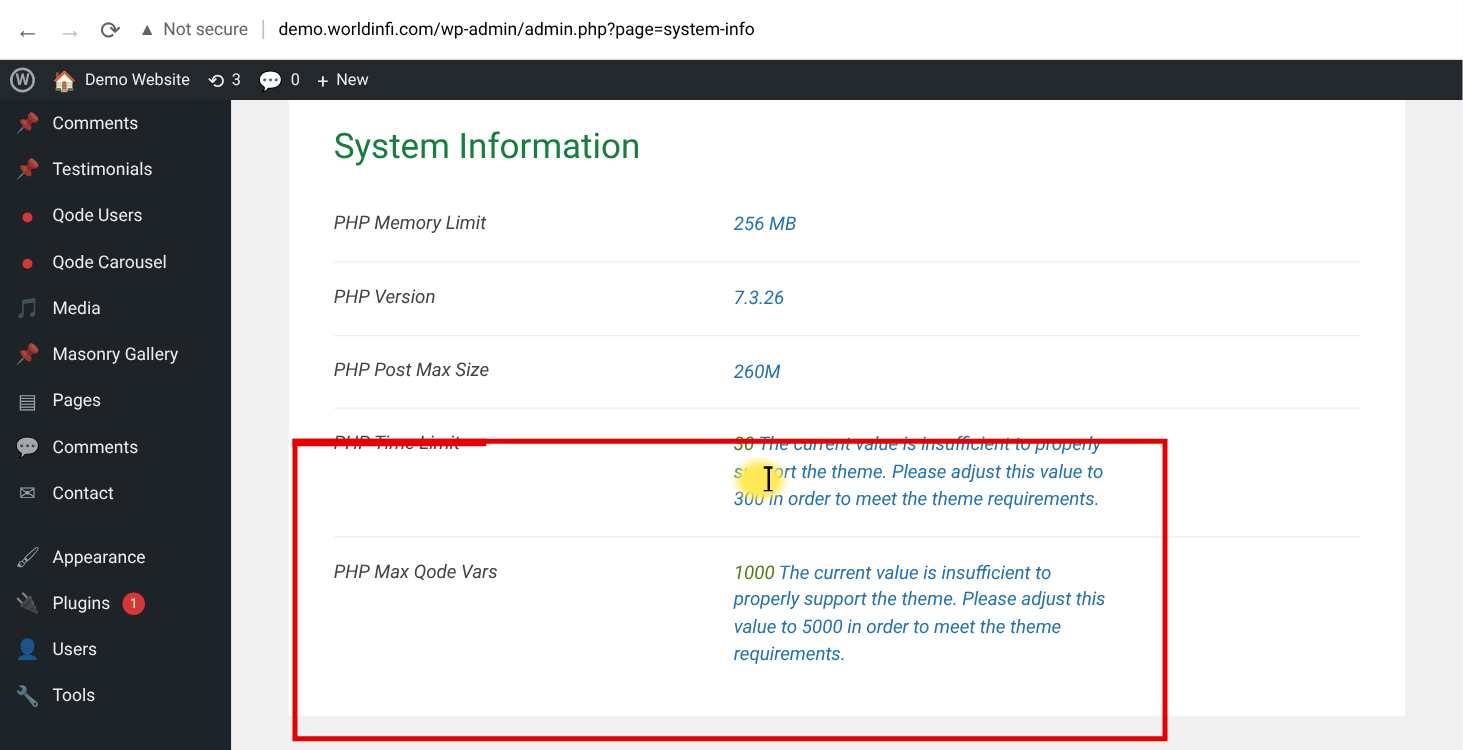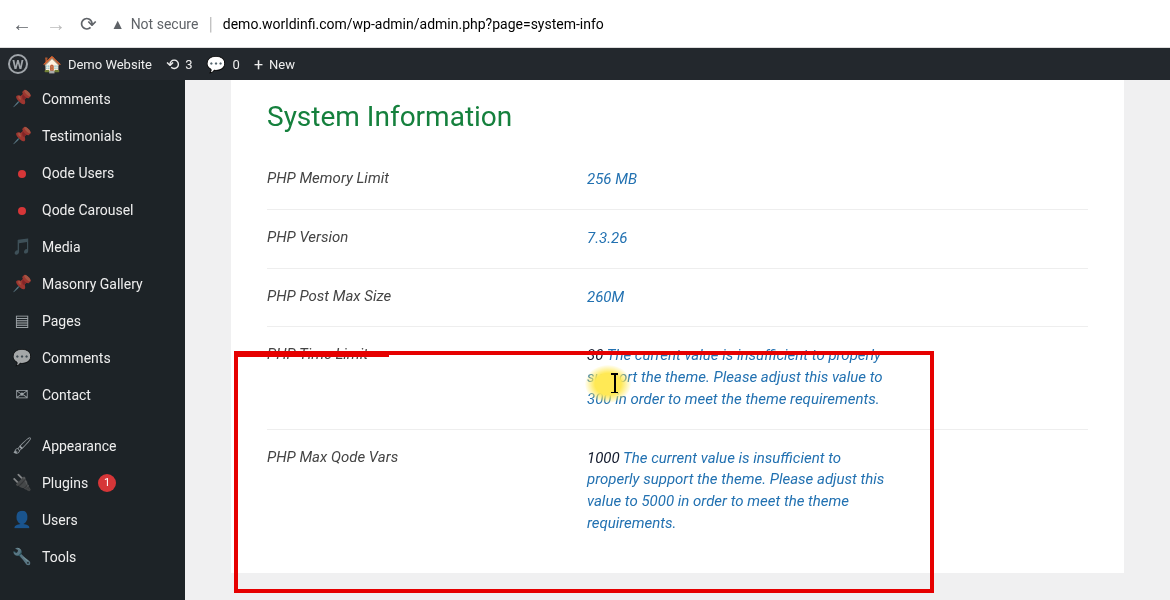--- a/index.html
+++ b/index.html
@@ -28,21 +28,21 @@
 .badge { background: #d63638; color: #fff; border-radius: 9px; min-width: 18px; height: 18px; display: inline-flex; align-items: center; justify-content: center; font-size: 11px; padding: 0 5px; }
 
 
 .content { flex: 1; background: #f0f0f1; padding: 0 20px; overflow: hidden; }
 .panel { background: #fff; margin: 0 26px; padding: 20px 36px; }
 .page-title { font-size: 28px; font-weight: 400; color: #15803d; margin-bottom: 18px; }
 .info-row { display: flex; padding: 18px 0; border-top: 1px solid #eee; font-style: italic; }
 .info-row:first-of-type { border-top: none; }
 .info-label { width: 320px; color: #444; font-size: 15px; }
 .info-value { flex: 1; color: #2271b1; font-size: 15px; line-height: 1.45; }
-.warn-num { color: #0f172a; }
+.warn-num { color: #4d7c0f; }
 
 
 .highlight-box { position: absolute; border: 4px solid #e60000; pointer-events: none; }
 .yellow-spot { position: absolute; width: 46px; height: 38px; background: radial-gradient(ellipse, #ffe955 40%, rgba(255,233,85,0) 72%); border-radius: 50%; pointer-events: none; }
 .text-cursor { position: absolute; width: 1.5px; height: 18px; background: #000; }
 .text-cursor::before, .text-cursor::after { content: ''; position: absolute; width: 7px; height: 1.5px; background: #000; left: -3px; }
 .text-cursor::before { top: -1px; }
 .text-cursor::after { bottom: -1px; }
 
 .relwrap { position: relative; }

